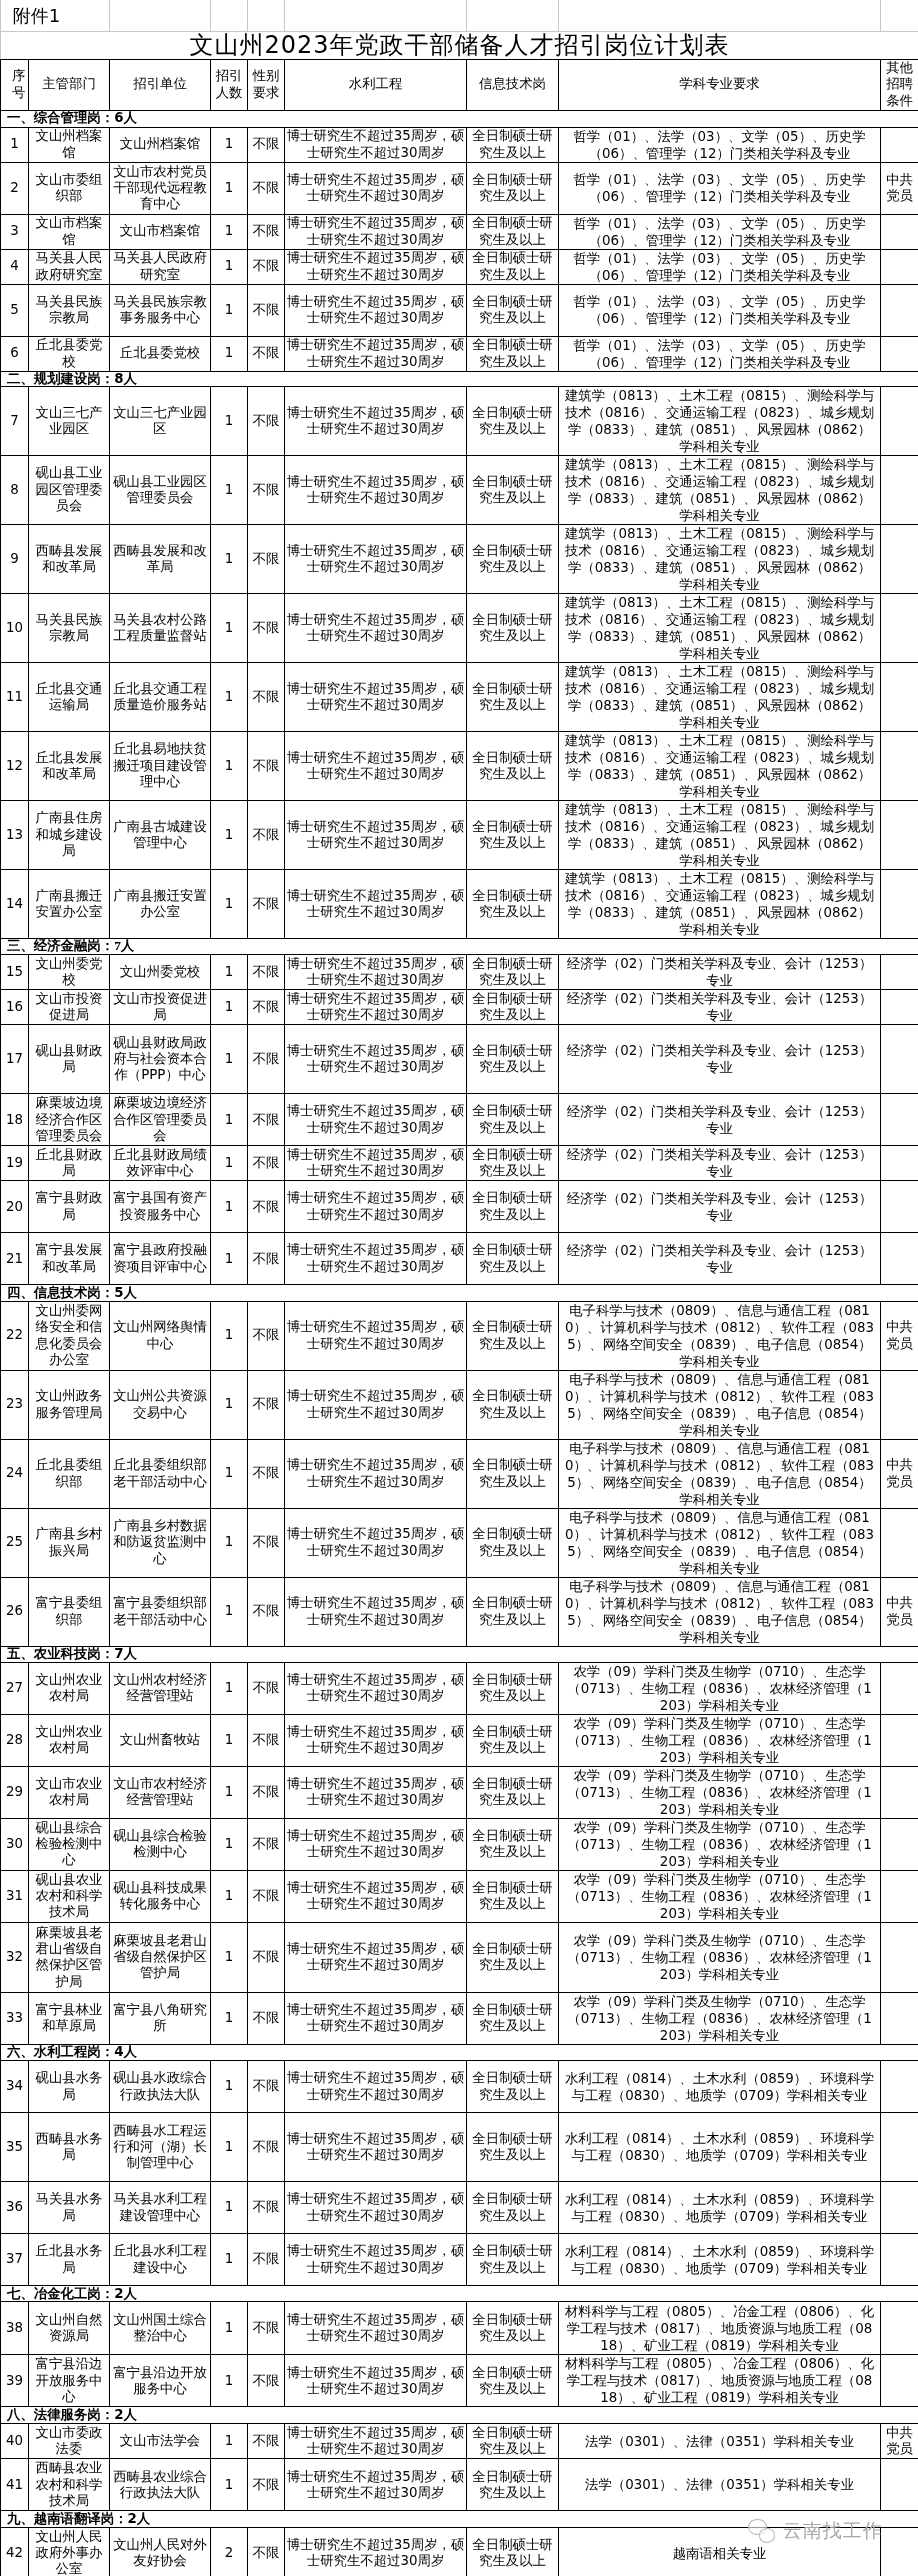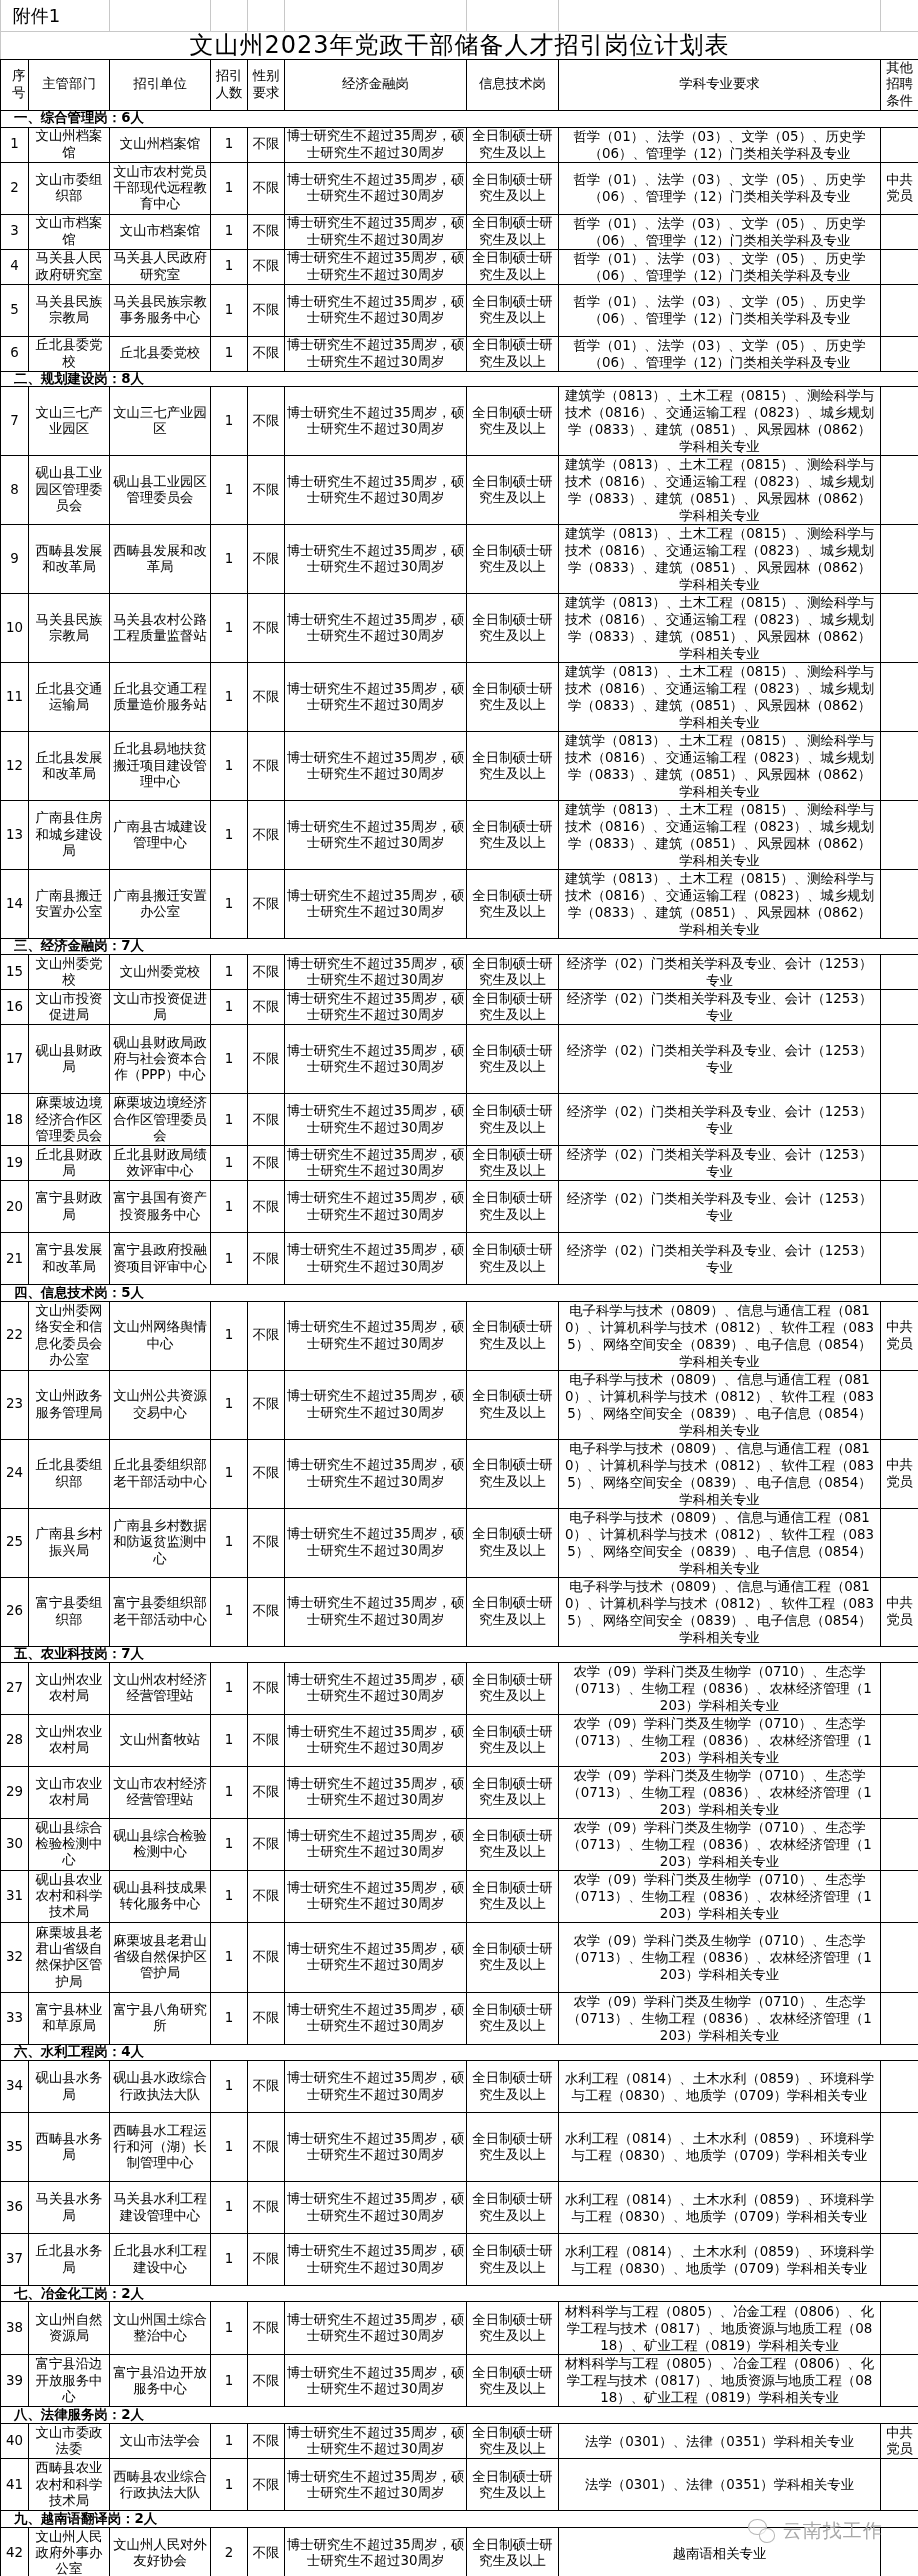--- a/index.html
+++ b/index.html
@@ -9,21 +9,21 @@
     col.c0 { width: 28px; } col.c1 { width: 81px; } col.c2 { width: 101px; }
     col.c3 { width: 37px; } col.c4 { width: 37px; } col.c5 { width: 182px; }
     col.c6 { width: 92px; } col.c7 { width: 322px; } col.c8 { width: 38px; }
     td { border: 1px solid #000; padding: 0 1px; text-align: center; vertical-align: middle;
          font-size: 13.4px; line-height: 16.3px; overflow: hidden; word-break: break-all; }
     tr.top td { border: 1px solid #c8c8c8; border-top: none; font-size: 18px; line-height: 29px; }
     tr.top td.att { text-align: center; padding-right: 38px; }
     tr.title td { border: 1px solid #c8c8c8; border-bottom: 1.4px solid #000; font-size: 24px; line-height: 27px;
                   letter-spacing: 1px; }
     tr.head td { font-size: 13.4px; line-height: 16.3px; }
-    tr.section td { text-align: left; font-weight: bold; font-size: 13.4px; line-height: 14.4px; padding-left: 13px;
+    tr.section td { text-align: left; font-weight: bold; font-size: 13.4px; line-height: 14.4px; padding-left: 6px;
                     border-top: 1.4px solid #000; border-bottom: 1.4px solid #000; }
     td.seq { font-size: 13.4px; }
     td.major { padding: 0 5.8px; line-height: 17px; }
     .watermark { position: absolute; left: 748px; top: 2518px; display: flex; align-items: center;
                  color: #a8a8a8; font-size: 19px; letter-spacing: 1px; pointer-events: none; }
     .watermark .wx { width: 29px; height: 25px; position: relative; margin-right: 5.8px; }
     .watermark .wx span { position: absolute; border: 1.4px solid #b8b8b8; border-radius: 50%; background: rgba(255,255,255,0.6); }
     .watermark .wx .b1 { width: 17px; height: 14.4px; left: 0; top: 0; }
     .watermark .wx .b2 { width: 14.4px; height: 12.5px; left: 10.5px; top: 9.6px; }
   </style>
@@ -55,21 +55,21 @@
     </tr>
     <tr class="title" style="height:27px">
       <td colspan="9">文山州2023年党政干部储备人才招引岗位计划表</td>
     </tr>
     <tr class="head" style="height:51px">
       <td style="padding:0 11px">序号</td>
       <td>主管部门</td>
       <td>招引单位</td>
       <td style="padding:0 2.9px">招引人数</td>
       <td style="padding:0 2.9px">性别要求</td>
-      <td>经济金融岗</td>
+      <td>水利工程</td>
       <td>信息技术岗</td>
       <td>学科专业要求</td>
       <td style="padding:0 2.9px">其他招聘条件</td>
     </tr>
   <tr class="section" style="height: 17px;">
         <td colspan="9">一、综合管理岗：6人</td>
       </tr>
       <tr style="height: 35px;">
         <td class="seq">1</td>
         <td>文山州档案馆</td>
@@ -220,21 +220,21 @@
         <td class="seq">14</td>
         <td>广南县搬迁安置办公室</td>
         <td>广南县搬迁安置办公室</td>
         <td>1</td>
         <td>不限</td>
         <td>博士研究生不超过35周岁，硕士研究生不超过30周岁</td>
         <td>全日制硕士研究生及以上</td>
         <td class="major">建筑学（0813）、土木工程（0815）、测绘科学与技术（0816）、交通运输工程（0823）、城乡规划学（0833）、建筑（0851）、风景园林（0862）学科相关专业</td>
         <td></td>
       </tr>
-      <tr class="section" style="height: 16.3px;">
+      <tr class="section" style="height: 16.3px; font-family: Liberation Serif, serif;">
         <td colspan="9">三、经济金融岗：7人</td>
       </tr>
       <tr style="height: 35px;">
         <td class="seq">15</td>
         <td>文山州委党校</td>
         <td>文山州委党校</td>
         <td>1</td>
         <td>不限</td>
         <td>博士研究生不超过35周岁，硕士研究生不超过30周岁</td>
         <td>全日制硕士研究生及以上</td>

